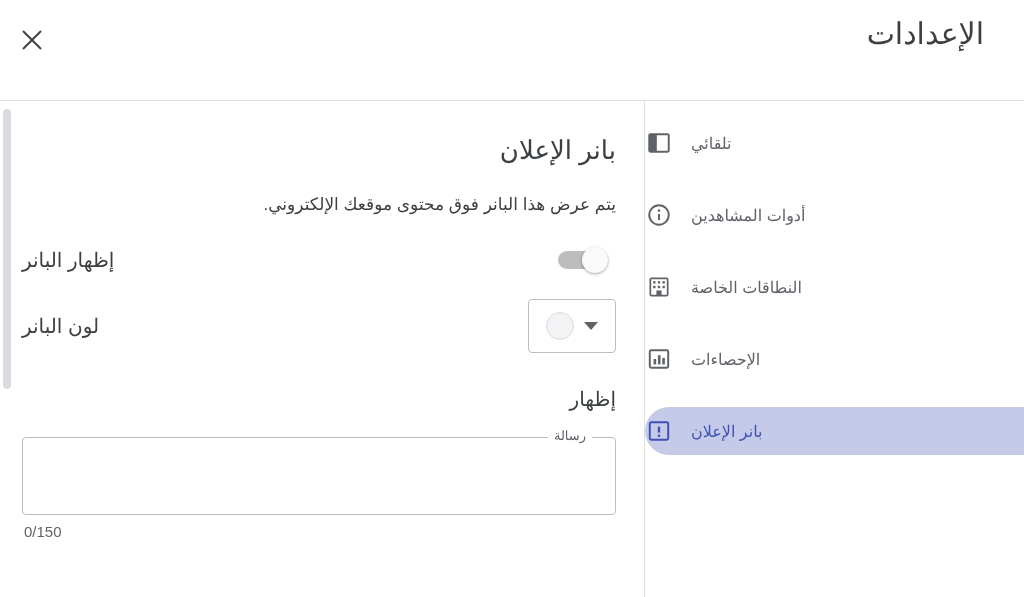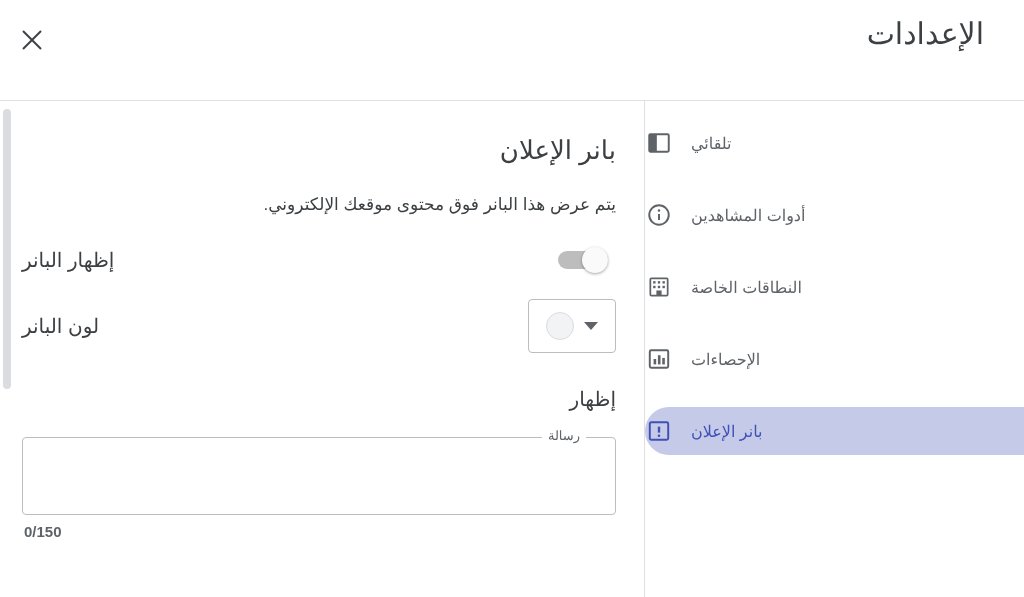--- a/index.html
+++ b/index.html
@@ -201,34 +201,33 @@
   }
   .textarea-box {
     width: 100%;
     height: 78px;
     border: 1px solid #bdbdbd;
     border-radius: 4px;
     background: #fff;
   }
   .textarea-legend {
     position: absolute;
-    top: -9px; right: 30px;
+    top: -9px; right: 24px;
     background: #fff;
     padding: 0 6px;
     font-size: 13px;
     color: #5f6368;
   }
   .char-count {
     margin-top: 8px;
     font-size: 15px;
     color: #5f6368;
     text-align: left;
     direction: ltr;
     padding-left: 2px;
-    font-weight: bold;
   }
 
   
   .scrollbar {
     position: absolute;
     left: 2px; top: 0;
     width: 10px; height: 497px;
     background: #ffffff;
   }
   .scrollbar .thumb {

